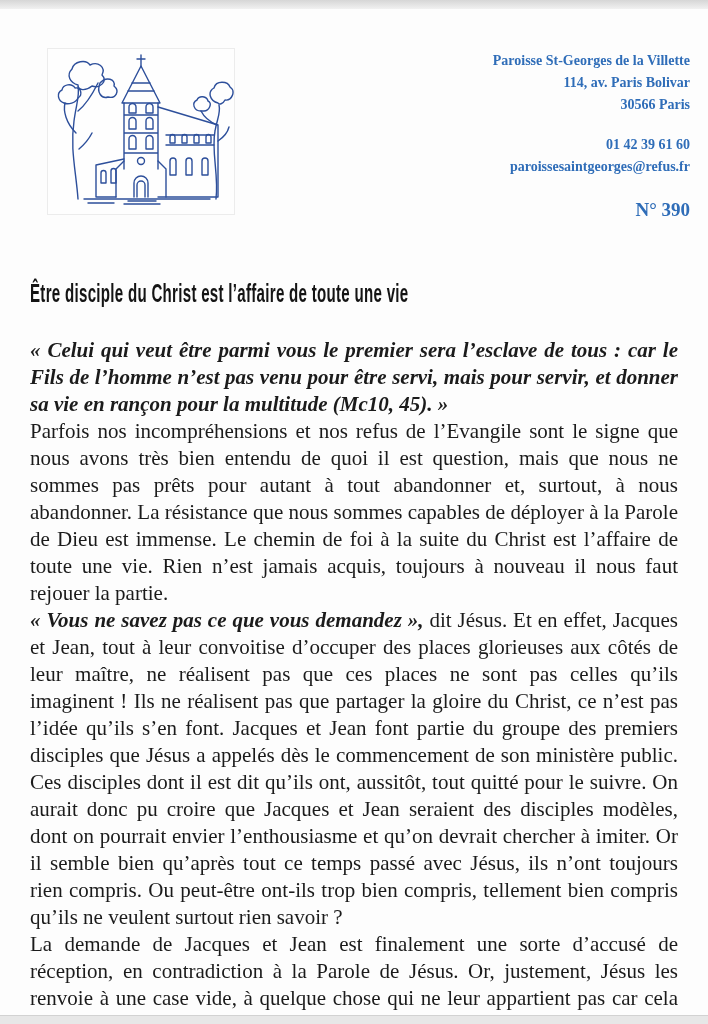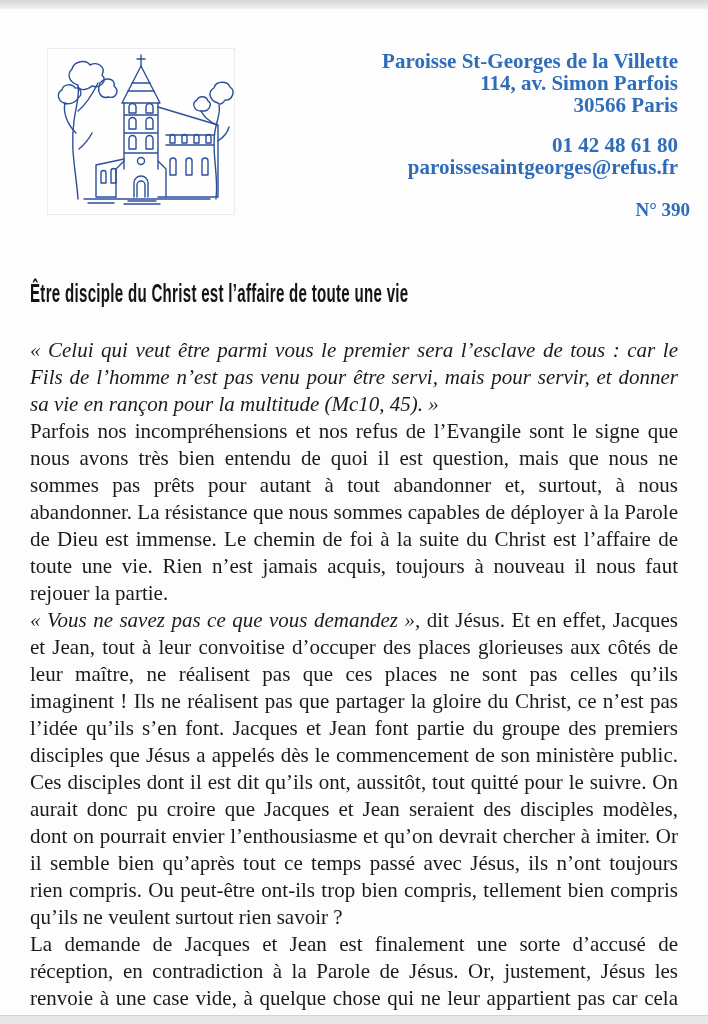--- a/index.html
+++ b/index.html
@@ -21,25 +21,25 @@
   }
   .header { position: relative; height: 268px; }
   .logo-box {
     position: absolute; left: 47px; top: 48px;
     width: 186px; height: 165px;
     border: 1px solid #ececec;
     background: #fefefe;
   }
   .logo-box svg { width: 100%; height: 100%; }
   .contact-block {
-    position: absolute; top: 50px; right: 30px;
+    position: absolute; top: 50px; right: 18px;
     text-align: right;
     color: var(--blue);
     font-weight: bold;
-    font-size: 21px; line-height: 22px;
+    font-size: 14px; line-height: 22px;
   }
   .contact-block .gap { height: 18px; }
   .issue-block {
     position: absolute; top: 196px; right: 18px;
     text-align: right;
     color: var(--blue);
     font-weight: bold;
     font-size: 19px; line-height: 28px;
   }
   .content { padding: 0 30px; }
@@ -53,21 +53,21 @@
     transform: scaleX(0.58);
     transform-origin: left center;
     letter-spacing: 0.5px;
   }
   .article-body {
     margin-top: 28px;
     font-size: 21px; line-height: 27px;
     color: #1b1b1b;
   }
   .para { margin: 0; text-align: justify; }
-  .bold-italic { font-weight: normal; font-style: italic; }
+  .bold-italic { font-weight: bold; font-style: italic; }
   .regular { font-weight: normal; font-style: normal; margin-top: 48px; }
   :root { --blue: #2f6db8; }
 </style>
 </head>
 <body>
 
 <div class="scan-edge-top"></div>
 
 <div class="header">
 
@@ -110,24 +110,24 @@
 
       <path d="M168 150 C171 126 163 102 167 82 C169 70 173 64 171 56"></path>
       <path d="M169 76 C160 72 155 66 153 62 M170 92 C176 88 180 82 181 78"></path>
       <path d="M170 54 C162 52 159 43 166 39 C168 31 180 32 182 38 C188 42 184 52 177 51 C175 55 171 56 170 54 Z"></path>
       <path d="M153 62 C146 62 143 54 149 51 C151 46 159 47 160 52 C165 54 161 62 156 62 Z"></path>
     </svg>
   </div>
 
   <div class="contact-block">
     <div>Paroisse St-Georges de la Villette</div>
-    <div>114, av. Simon Parfois</div>
+    <div>114, av. Paris Bolivar</div>
     <div>30566 Paris</div>
     <div class="gap"></div>
-    <div>01 42 48 61 80</div>
+    <div>01 42 39 61 60</div>
     <div>paroissesaintgeorges@refus.fr</div>
   </div>
 
   <div class="issue-block">
     <div>N° 390</div>
   </div>
 
 </div>
 
 <div class="content">

